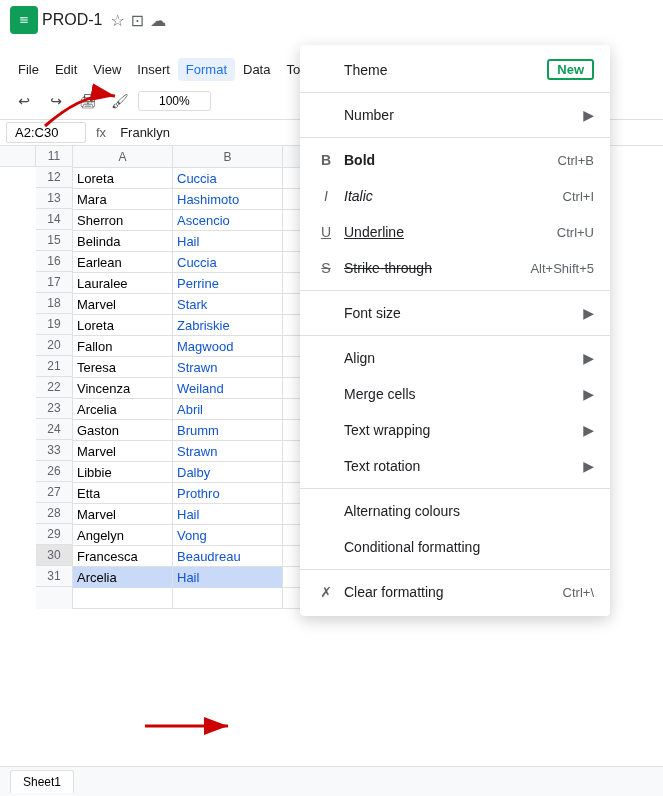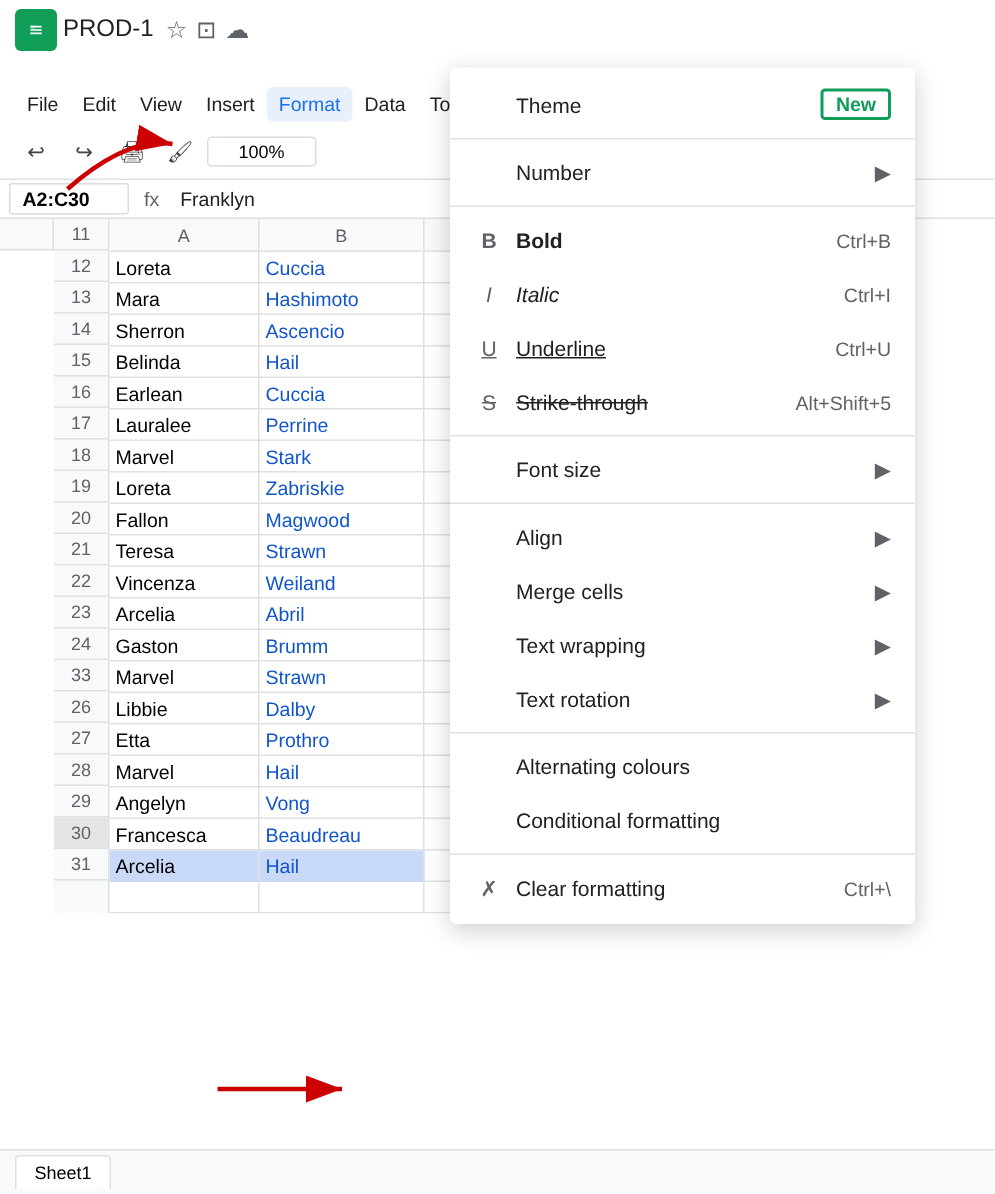--- a/index.html
+++ b/index.html
@@ -18,21 +18,21 @@
     .menu-item { padding: 4px 8px; border-radius: 4px; cursor: pointer; white-space: nowrap; margin-top: 16px; }
     .menu-item.active { background: #e8f0fe; color: #1a73e8; }
 
     
     .toolbar { display: flex; align-items: center; padding: 4px 10px; gap: 4px; border-bottom: 1px solid #e0e0e0; background: #fff; }
     .toolbar-btn { width: 28px; height: 28px; display: flex; align-items: center; justify-content: center; border-radius: 3px; cursor: pointer; color: #444; font-size: 14px; border: none; background: none; }
     .zoom-box { border: 1px solid #dadce0; border-radius: 3px; padding: 2px 20px; font-size: 12px; min-width: 50px; text-align: center; }
 
     
     .formula-bar { display: flex; align-items: center; border-bottom: 1px solid #e0e0e0; padding: 2px 6px; gap: 6px; background: #fff; }
-    .cell-ref { border: 1px solid #dadce0; border-radius: 2px; padding: 2px 8px; font-size: 13px; min-width: 80px; font-weight: bold; }
+    .cell-ref { border: 1px solid #dadce0; border-radius: 2px; padding: 2px 8px; font-size: 13px; min-width: 80px; }
     .fx-label { color: #5f6368; font-size: 13px; padding: 0 4px; }
     .formula-input { flex: 1; font-size: 13px; color: #202124; padding: 2px 4px; }
 
     
     .sheet-container { display: flex; overflow: hidden; }
     .row-headers { display: flex; flex-direction: column; border-right: 1px solid #e0e0e0; background: #f8f9fa; }
     .row-header { height: 21px; min-width: 36px; display: flex; align-items: center; justify-content: center; font-size: 12px; color: #5f6368; border-bottom: 1px solid #e0e0e0; }
 
     .grid-area { overflow: hidden; }
     .col-headers { display: flex; border-bottom: 1px solid #e0e0e0; background: #f8f9fa; }

